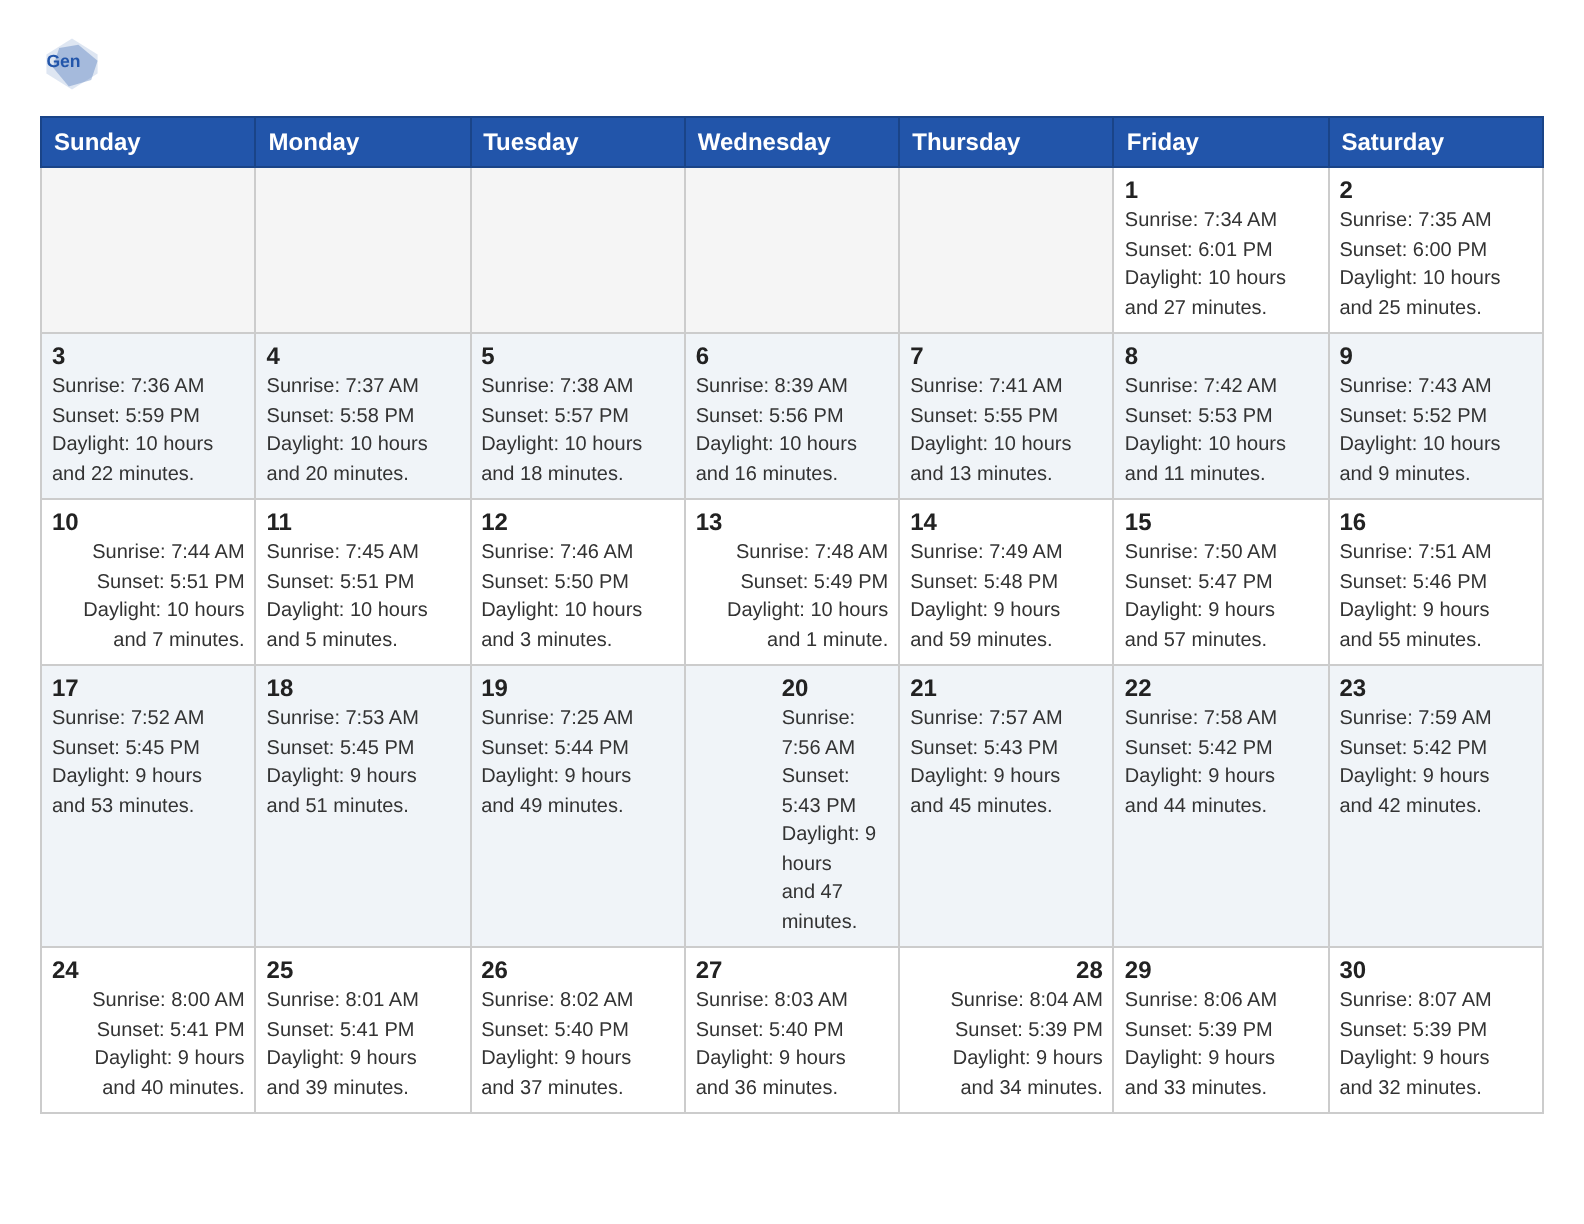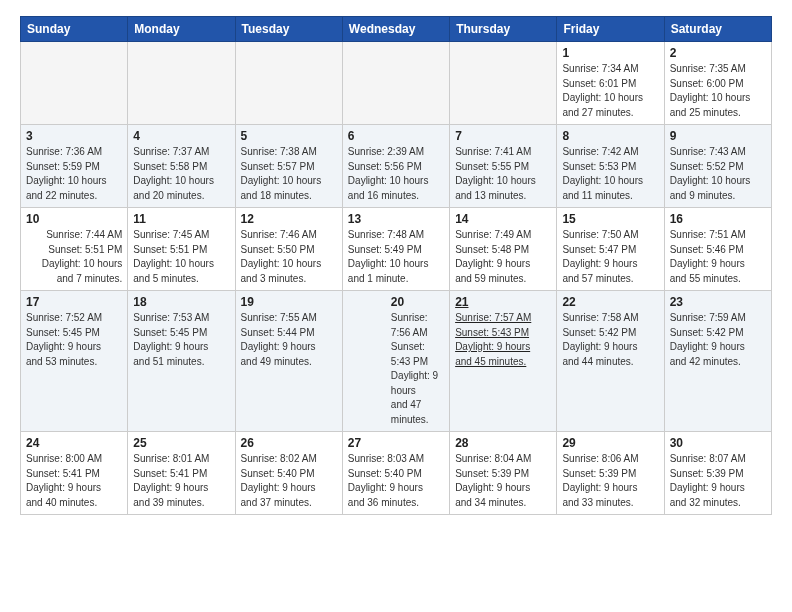--- a/index.html
+++ b/index.html
@@ -87,20 +87,39 @@
     .day-info {
       font-size: 10px;
       line-height: 1.45;
       color: #333;
     }
   </style>
 </head>
 <body>
 
 <div class="page">
+  <div class="header">
+    <div class="logo">
+      <svg class="logo-icon" viewBox="0 0 40 40">
+        <rect x="0" y="0" width="40" height="40" fill="white"></rect>
+        <polygon points="20,4 36,14 36,26 20,36 4,26 4,14" fill="#2255aa" opacity="0.15"></polygon>
+        <polygon points="24,8 36,18 32,30 18,34 8,22 12,10" fill="#2255aa" opacity="0.3"></polygon>
+        <text x="4" y="22" font-size="11" font-weight="bold" fill="#2255aa" font-family="Arial">Gen</text>
+        <polygon points="30,6 38,14 34,10" fill="#3399cc"></polygon>
+      </svg>
+      <div>
+        <div class="logo-text"></div>
+        <div class="logo-text"></div>
+      </div>
+    </div>
+    <div class="title-block">
+      <div class="month-title"></div>
+      <div class="location"></div>
+    </div>
+  </div>
 
   <table class="calendar">
     <thead>
       <tr>
       <th>Sunday</th>
           <th>Monday</th>
           <th>Tuesday</th>
           <th>Wednesday</th>
           <th>Thursday</th>
           <th>Friday</th>
@@ -146,21 +165,21 @@
           </td>
           <td style="background: rgb(240, 244, 248);">
             <div class="day-num">5</div>
             <div class="day-info" style="white-space: pre-line;">Sunrise: 7:38 AM
 Sunset: 5:57 PM
 Daylight: 10 hours
 and 18 minutes.</div>
           </td>
           <td style="background: rgb(240, 244, 248);">
             <div class="day-num">6</div>
-            <div class="day-info" style="white-space: pre-line;">Sunrise: 2:39 AM
+            <div class="day-info" style="white-space: pre-line;">Sunrise: 8:39 AM
 Sunset: 5:56 PM
 Daylight: 10 hours
 and 16 minutes.</div>
           </td>
           <td style="background: rgb(240, 244, 248);">
             <div class="day-num">7</div>
             <div class="day-info" style="white-space: pre-line;">Sunrise: 7:41 AM
 Sunset: 5:55 PM
 Daylight: 10 hours
 and 13 minutes.</div>
@@ -197,21 +216,21 @@
           </td>
           <td style="background: rgb(255, 255, 255);">
             <div class="day-num">12</div>
             <div class="day-info" style="white-space: pre-line;">Sunrise: 7:46 AM
 Sunset: 5:50 PM
 Daylight: 10 hours
 and 3 minutes.</div>
           </td>
           <td style="background: rgb(255, 255, 255);">
             <div class="day-num">13</div>
-            <div class="day-info" style="white-space: pre-line;">Sunrise: 7:48 AM
+            <div class="day-info" style="white-space: pre-line; text-align: right;">Sunrise: 7:48 AM
 Sunset: 5:49 PM
 Daylight: 10 hours
 and 1 minute.</div>
           </td>
           <td style="background: rgb(255, 255, 255);">
             <div class="day-num">14</div>
             <div class="day-info" style="white-space: pre-line;">Sunrise: 7:49 AM
 Sunset: 5:48 PM
 Daylight: 9 hours
 and 59 minutes.</div>
@@ -241,33 +260,33 @@
           </td>
           <td style="background: rgb(240, 244, 248);">
             <div class="day-num">18</div>
             <div class="day-info" style="white-space: pre-line;">Sunrise: 7:53 AM
 Sunset: 5:45 PM
 Daylight: 9 hours
 and 51 minutes.</div>
           </td>
           <td style="background: rgb(240, 244, 248);">
             <div class="day-num">19</div>
-            <div class="day-info" style="white-space: pre-line;">Sunrise: 7:55 AM
+            <div class="day-info" style="white-space: pre-line;">Sunrise: 7:25 AM
 Sunset: 5:44 PM
 Daylight: 9 hours
 and 49 minutes.</div>
           </td>
           <td style="background: rgb(240, 244, 248); padding-left: 48px;">
             <div class="day-num">20</div>
             <div class="day-info" style="white-space: pre-line;">Sunrise: 7:56 AM
 Sunset: 5:43 PM
 Daylight: 9 hours
 and 47 minutes.</div>
           </td>
-          <td style="background: rgb(240, 244, 248); text-decoration: underline;">
+          <td style="background: rgb(240, 244, 248);">
             <div class="day-num">21</div>
             <div class="day-info" style="white-space: pre-line;">Sunrise: 7:57 AM
 Sunset: 5:43 PM
 Daylight: 9 hours
 and 45 minutes.</div>
           </td>
           <td style="background: rgb(240, 244, 248);">
             <div class="day-num">22</div>
             <div class="day-info" style="white-space: pre-line;">Sunrise: 7:58 AM
 Sunset: 5:42 PM
@@ -278,21 +297,21 @@
             <div class="day-num">23</div>
             <div class="day-info" style="white-space: pre-line;">Sunrise: 7:59 AM
 Sunset: 5:42 PM
 Daylight: 9 hours
 and 42 minutes.</div>
           </td>
         </tr>
         <tr>
           <td style="background: rgb(255, 255, 255);">
             <div class="day-num">24</div>
-            <div class="day-info" style="white-space: pre-line;">Sunrise: 8:00 AM
+            <div class="day-info" style="white-space: pre-line; text-align: right;">Sunrise: 8:00 AM
 Sunset: 5:41 PM
 Daylight: 9 hours
 and 40 minutes.</div>
           </td>
           <td style="background: rgb(255, 255, 255);">
             <div class="day-num">25</div>
             <div class="day-info" style="white-space: pre-line;">Sunrise: 8:01 AM
 Sunset: 5:41 PM
 Daylight: 9 hours
 and 39 minutes.</div>
@@ -304,21 +323,21 @@
 Daylight: 9 hours
 and 37 minutes.</div>
           </td>
           <td style="background: rgb(255, 255, 255);">
             <div class="day-num">27</div>
             <div class="day-info" style="white-space: pre-line;">Sunrise: 8:03 AM
 Sunset: 5:40 PM
 Daylight: 9 hours
 and 36 minutes.</div>
           </td>
-          <td style="background: rgb(255, 255, 255);">
+          <td style="background: rgb(255, 255, 255); text-align: right;">
             <div class="day-num">28</div>
             <div class="day-info" style="white-space: pre-line;">Sunrise: 8:04 AM
 Sunset: 5:39 PM
 Daylight: 9 hours
 and 34 minutes.</div>
           </td>
           <td style="background: rgb(255, 255, 255);">
             <div class="day-num">29</div>
             <div class="day-info" style="white-space: pre-line;">Sunrise: 8:06 AM
 Sunset: 5:39 PM

